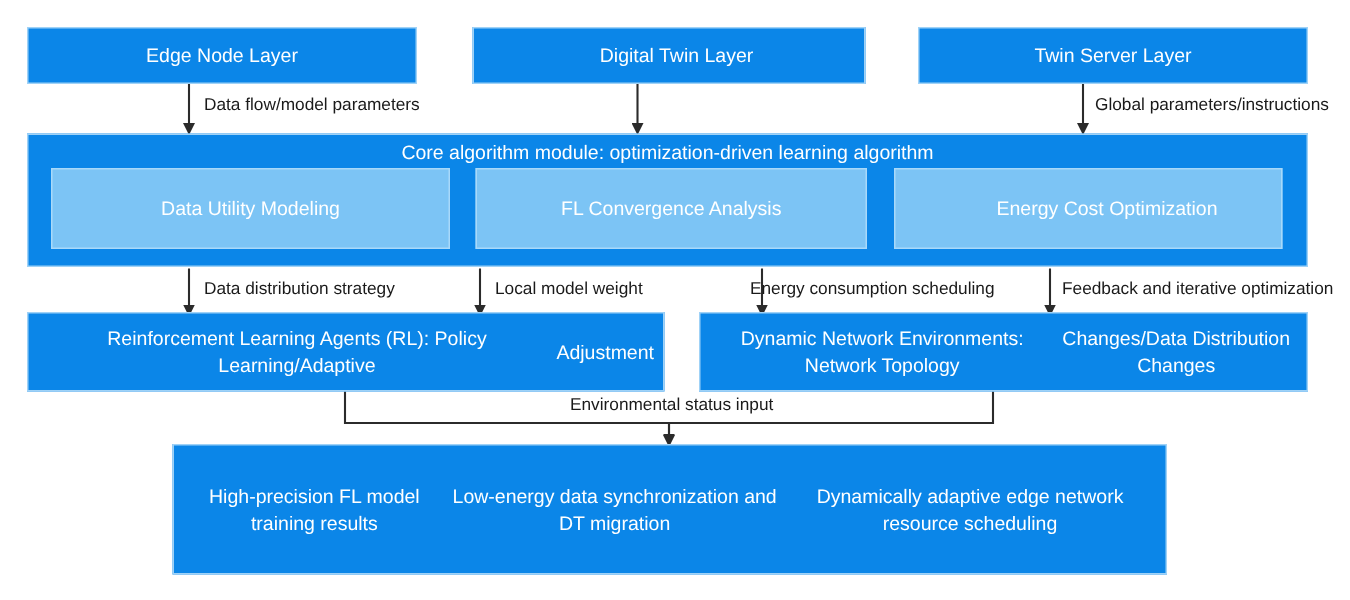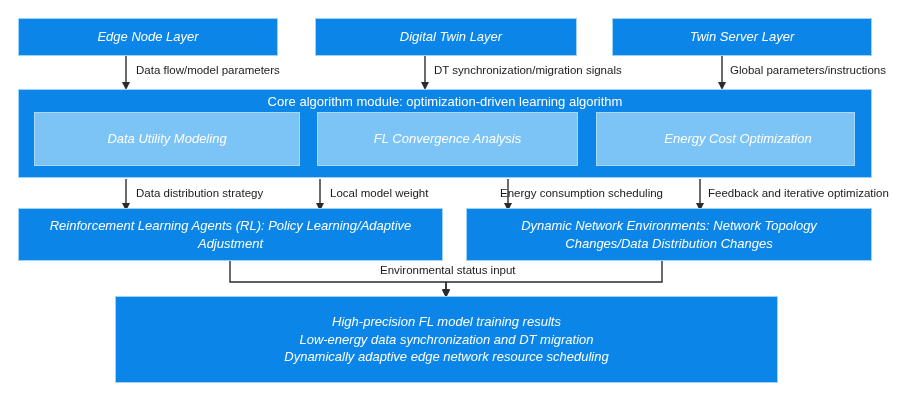--- a/index.html
+++ b/index.html
@@ -24,21 +24,20 @@
     background: #0b86e8;
     border: 1px solid #9fd2f7;
     color: #ffffff;
     display: flex;
     align-items: center;
     justify-content: center;
     text-align: center;
     font-size: 13px;
     line-height: 1.35;
     padding: 2px 6px;
-    font-style: italic;
   }
   .box.inner {
     background: #7cc4f5;
     border: 1px solid #a8d9fa;
     color: #ffffff;
   }
   .core-title {
     position: absolute;
     left: 18px;
     top: 94px;
@@ -57,21 +56,20 @@
   }
   svg.conn {
     position: absolute;
     left: 0;
     top: 0;
     width: 900px;
     height: 400px;
     pointer-events: none;
   }
   .multiline {
-    flex-direction: column;
   }
   .multiline span {
     display: block;
   }
 </style>
 </head>
 <body>
 
 <div id="canvas">
 
@@ -111,23 +109,20 @@
   <div class="box" style="left:315px; top:18px; width:262px; height:38px;padding-left:16px;">
     <span>Digital Twin Layer</span>
   </div>
 
   <div class="box" style="left:612px; top:18px; width:260px; height:38px;">
     <span>Twin Server Layer</span>
   </div>
 
   <div class="arrow-label" style="left:136px; top:64px;">
     <span>Data flow/model parameters</span>
-  </div>
-  <div class="arrow-label" style="left:434px; top:64px;">
-    <span>DT synchronization/migration signals</span>
   </div>
   <div class="arrow-label" style="left:730px; top:64px;">
     <span>Global parameters/instructions</span>
   </div>
 
   <div class="box" style="left:18px; top:89px; width:854px; height:89px; align-items:flex-start; justify-content:flex-start; padding:0;">
   </div>
   <div class="core-title">
     <span>Core algorithm module: optimization-driven learning algorithm</span>
   </div>

